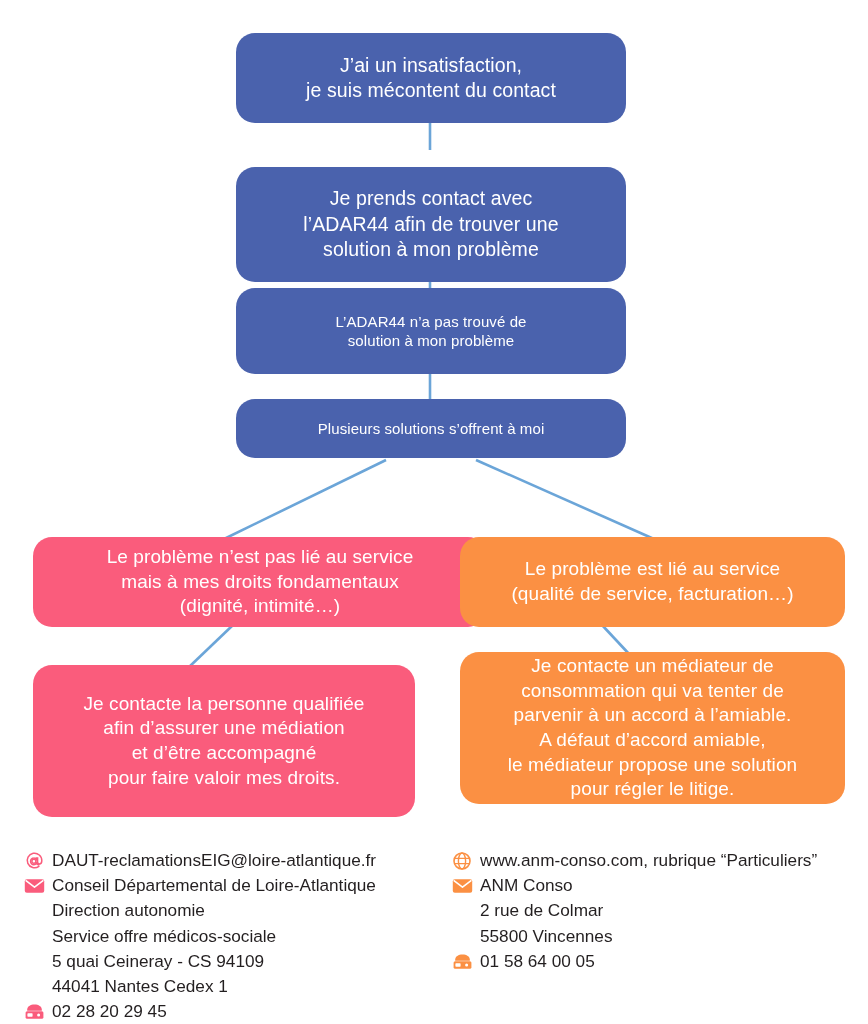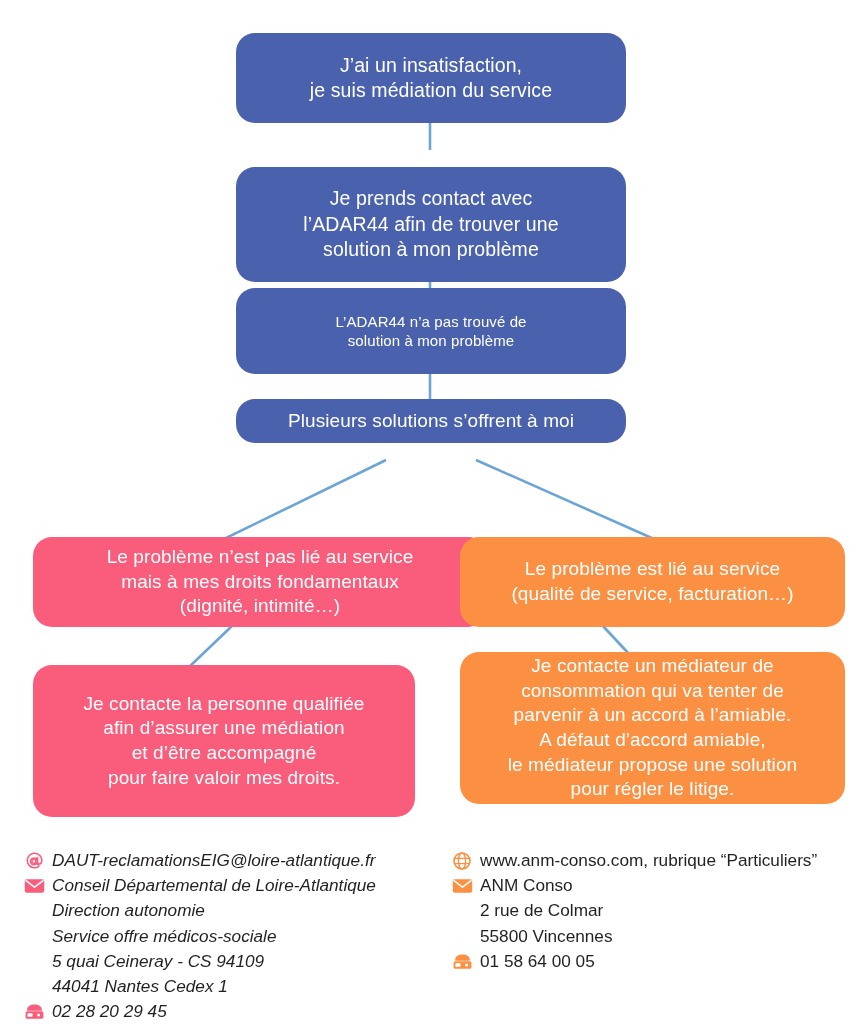--- a/index.html
+++ b/index.html
@@ -37,38 +37,38 @@
     white-space: pre-line;
   }
   .node.blue   { background: #4a62ad; }
   .node.pink   { background: #fa5c7c; }
   .node.orange { background: #fb9043; }
 
   
   #node-1 { left: 236px; top: 33px;  width: 390px; height: 90px;  font-size: 19.5px; }
   #node-2 { left: 236px; top: 148px; width: 390px; height: 115px; font-size: 19.5px; margin-top: 19px; }
   #node-3 { left: 236px; top: 288px; width: 390px; height: 86px;  font-size: 15px; }
-  #node-4 { left: 236px; top: 399px; width: 390px; height: 44px;  font-size: 19px; }
+  #node-4 { left: 236px; top: 399px; width: 390px; height: 59px;  font-size: 15px; }
 
   
   #node-5 { left: 33px;  top: 537px; width: 454px; height: 90px;  font-size: 19px; }
   #node-6 { left: 33px;  top: 665px; width: 382px; height: 152px; font-size: 19px; }
 
   
   #node-7 { left: 460px; top: 537px; width: 385px; height: 90px;  font-size: 19px; }
   #node-8 { left: 460px; top: 652px; width: 385px; height: 152px; font-size: 19px; }
 
   
   .contact-block {
     position: absolute;
     font-size: 17.2px;
     color: #231f20;
     line-height: 1.465;
   }
-  #contact-left  { left: 24px;  top: 848px; width: 430px; font-style: italic; }
+  #contact-left  { left: 24px;  top: 848px; width: 430px; }
   #contact-right { left: 452px; top: 848px; width: 416px; }
 
   .contact-row {
     display: flex;
     align-items: flex-start;
   }
   .contact-icon {
     flex: 0 0 28px;
     width: 28px;
     height: 24px;
@@ -91,21 +91,21 @@
       <line x1="430" y1="261" x2="430" y2="290"></line>
       <line x1="430" y1="372" x2="430" y2="401"></line>
       <line x1="386" y1="460" x2="224" y2="539"></line>
       <line x1="476" y1="460" x2="654" y2="539"></line>
       <line x1="233" y1="625" x2="188" y2="668"></line>
       <line x1="602" y1="625" x2="630" y2="655"></line>
     </g>
   </svg>
 
   <div class="node blue" id="node-1">J’ai un insatisfaction,
-je suis médiation du service</div>
+je suis mécontent du contact</div>
   <div class="node blue" id="node-2">Je prends contact avec
 l’ADAR44 afin de trouver une
 solution à mon problème</div>
   <div class="node blue" id="node-3">L’ADAR44 n’a pas trouvé de
 solution à mon problème</div>
   <div class="node blue" id="node-4">Plusieurs solutions s’offrent à moi</div>
 
   <div class="node pink" id="node-5">Le problème n’est pas lié au service
 mais à mes droits fondamentaux
 (dignité, intimité…)</div>

